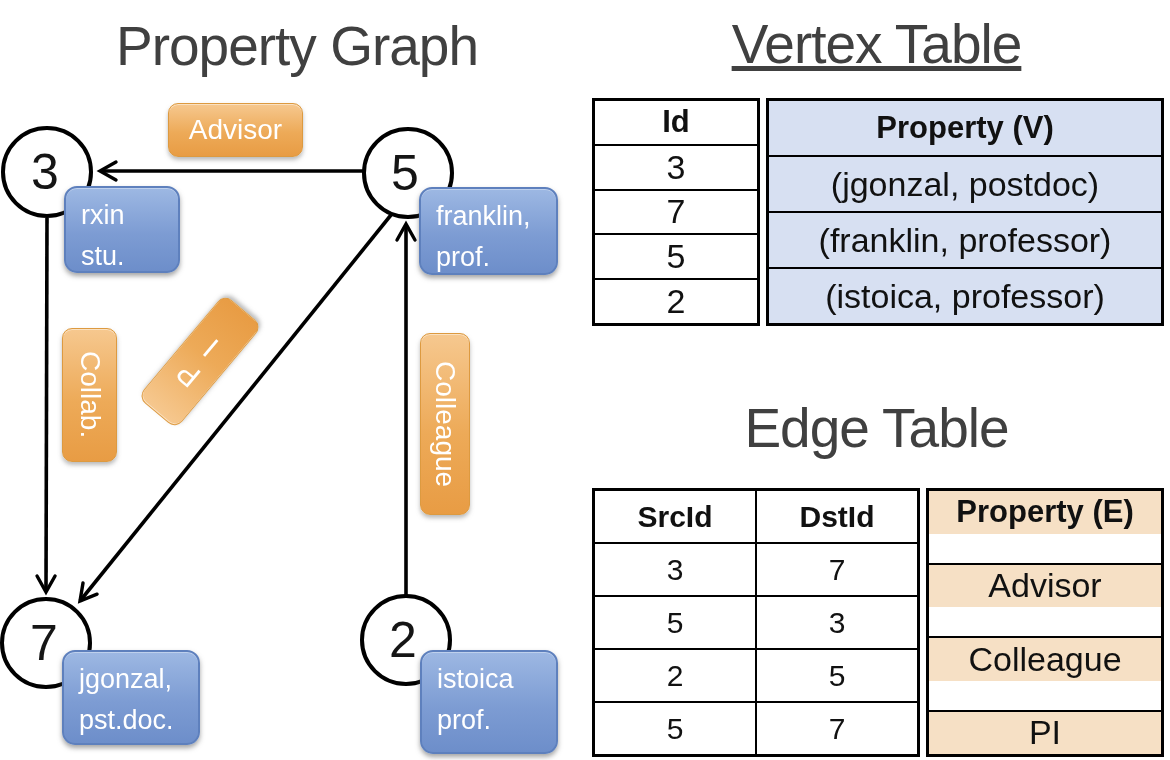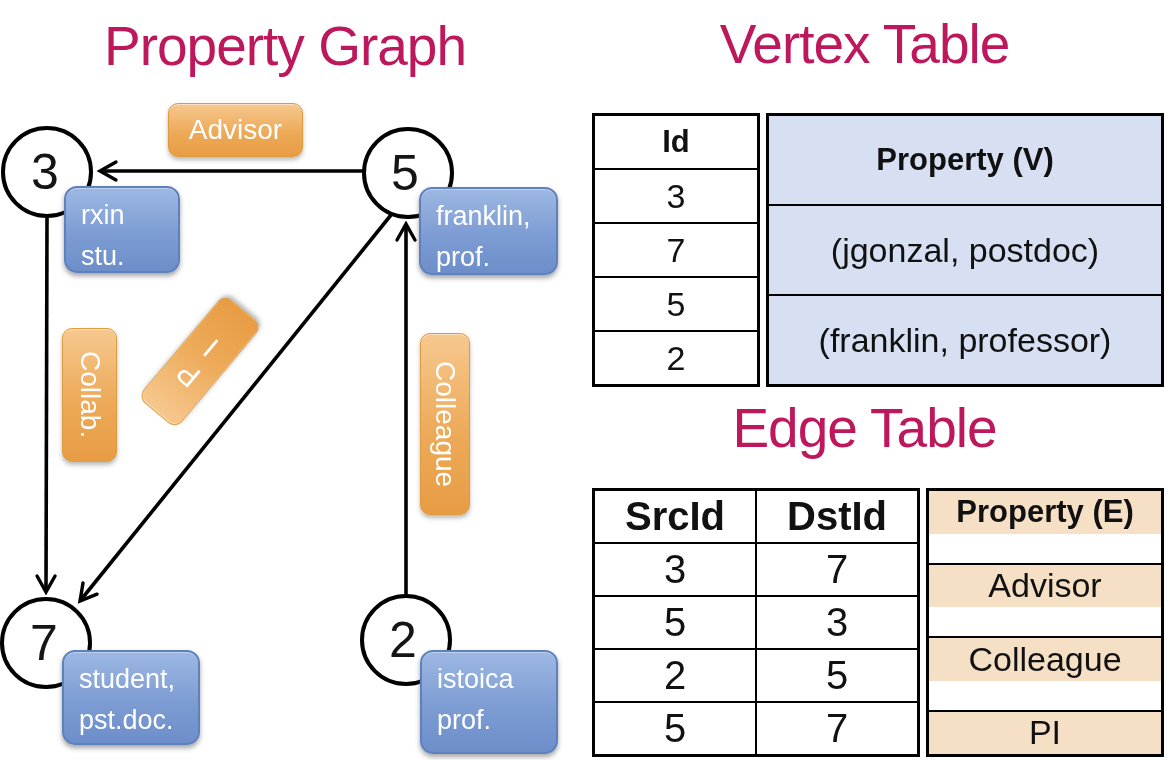--- a/index.html
+++ b/index.html
@@ -2,21 +2,21 @@
 <html><head>
 <meta charset="utf-8">
 <style>
   html,body{margin:0;padding:0;background:#fff;}
   #stage{
     position:relative;width:1170px;height:760px;background:#ffffff;overflow:hidden;
     font-family:"Liberation Sans","DejaVu Sans",sans-serif;color:#111;
   }
   .title{
     position:absolute;text-align:center;font-size:55px;font-weight:400;
-    letter-spacing:-1px;color:#be185d;white-space:nowrap;
+    letter-spacing:-1px;color:#404040;white-space:nowrap;padding-left:12px;
   }
   
   #graph-svg{position:absolute;left:0;top:0;}
   .edge{stroke:#000;stroke-width:3.6px;fill:none;}
   .node-circle{fill:#fff;stroke:#000;stroke-width:4px;}
   .node-num{
     position:absolute;width:64px;height:64px;display:flex;align-items:center;justify-content:center;
     font-size:50px;font-weight:400;color:#151515;
   }
   .nlabel{
@@ -49,31 +49,31 @@
   }
   .cell + .cell{border-top:2.5px solid #000;}
   .hdr{font-weight:bold;font-size:31px;}
   .fill-blue{background:#d7e0f2;}
   .fill-orange{background:#f6e0c5;}
   .gridrows{display:flex;flex-direction:column;}
   .grow{flex:1;display:flex;}
   .grow + .grow{border-top:2.5px solid #000;}
   .gcell{
     flex:1;display:flex;align-items:center;justify-content:center;
-    font-size:40px;color:#111;white-space:nowrap;
+    font-size:30px;color:#111;white-space:nowrap;
   }
   .gcell + .gcell{border-left:2.5px solid #000;}
 </style>
 </head>
 <body>
 
 <div id="stage">
 
   <div class="title" style="left:0;top:14px;width:570px;">Property Graph</div>
-  <div class="title" style="left:572px;top:12px;width:585px;">Vertex Table</div>
+  <div class="title" style="left:572px;top:12px;width:585px;text-decoration:underline;">Vertex Table</div>
   <div class="title" style="left:572px;top:396px;width:585px;">Edge Table</div>
 
   <svg id="graph-svg" width="585" height="760">
     <defs>
       <marker id="arr" viewBox="0 0 26 26" refX="20" refY="13" markerWidth="26" markerHeight="26" orient="auto" markerUnits="userSpaceOnUse">
         <path d="M4,4 L20,13 L4,22" fill="none" stroke="#000" stroke-width="3.4" stroke-linecap="round" stroke-linejoin="miter"></path>
       </marker>
     </defs>
     <path class="edge" d="M364,171 L100,171" marker-end="url(#arr)"></path>
     <path class="edge" d="M47,218 L46,592" marker-end="url(#arr)"></path>
@@ -92,53 +92,54 @@
 
   <div class="nlabel" style="left:64px;top:186px;width:116px;height:87px;">
     <div>rxin</div>
     <div>stu.</div>
   </div>
   <div class="nlabel" style="left:419px;top:187px;width:139px;height:88px;">
     <div>franklin,</div>
     <div>prof.</div>
   </div>
   <div class="nlabel" style="left:62px;top:650px;width:138px;height:95px;">
-    <div>student,</div>
+    <div>jgonzal,</div>
     <div>pst.doc.</div>
   </div>
   <div class="nlabel" style="left:420px;top:650px;width:138px;height:104px;">
     <div>istoica</div>
     <div>prof.</div>
   </div>
 
   <div class="elabel" style="left:168px;top:103px;width:135px;height:54px;">
     <span>Advisor</span>
   </div>
   <div class="elabel" style="left:62px;top:328px;width:55px;height:134px;">
     <span class="vtext">Collab.</span>
   </div>
   <div class="elabel" id="pi-label" style="left:175px;top:294px;width:50px;height:135px;">
     <span class="uptext">PI</span>
   </div>
   <div class="elabel" style="left:420px;top:333px;width:50px;height:182px;">
     <span class="vtext">Colleague</span>
   </div>
 
-  <div class="tblwrap" style="left:592px;top:113px;width:572px;height:274px;">
+  <div class="tblwrap" style="left:592px;top:98px;width:572px;height:228px;">
     <div class="subtable" style="left:0;width:168px;">
       <div class="cell hdr">Id</div>
       <div class="cell">3</div>
       <div class="cell">7</div>
       <div class="cell">5</div>
       <div class="cell">2</div>
     </div>
     <div class="subtable" style="left:174px;width:398px;">
       <div class="cell hdr fill-blue">Property (V)</div>
       <div class="cell fill-blue">(jgonzal, postdoc)</div>
       <div class="cell fill-blue">(franklin, professor)</div>
+      <div class="cell fill-blue">(istoica, professor)</div>
     </div>
   </div>
 
   <div class="tblwrap" style="left:592px;top:488px;width:572px;height:269px;">
     <div class="subtable gridrows" style="left:0;width:328px;">
       <div class="grow">
         <div class="gcell hdr">SrcId</div>
         <div class="gcell hdr">DstId</div>
       </div>
       <div class="grow">

